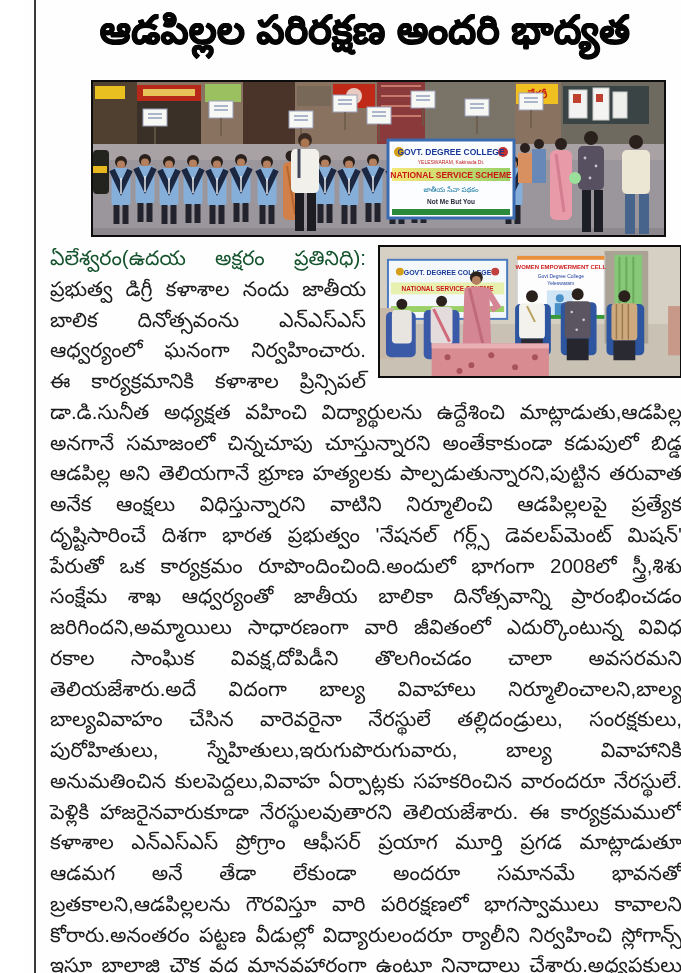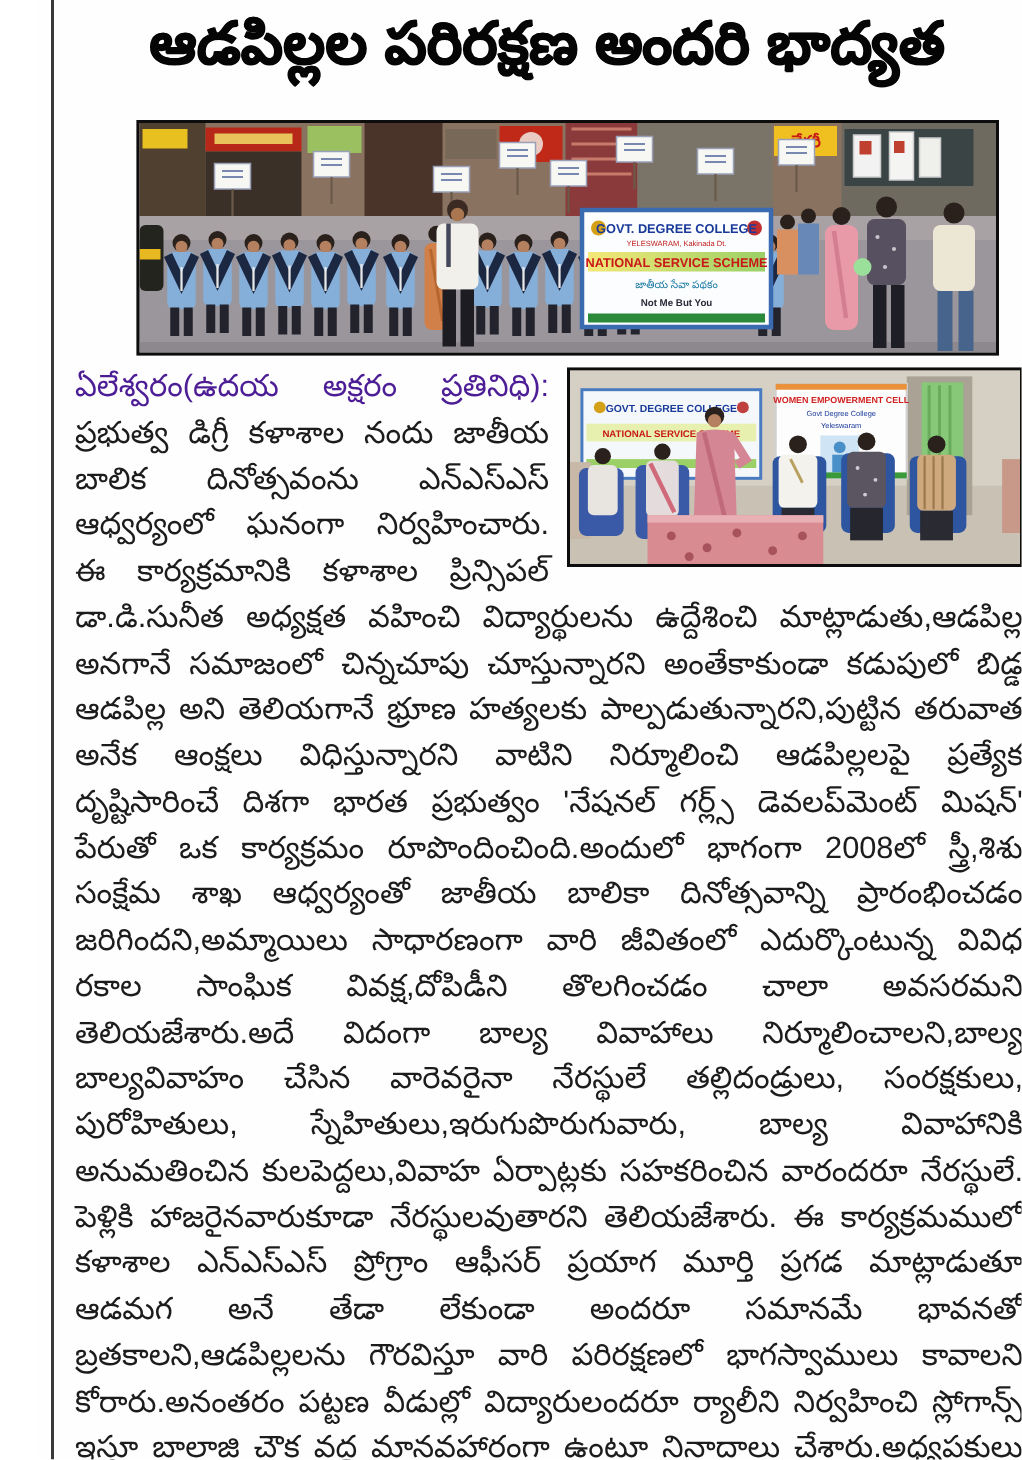--- a/index.html
+++ b/index.html
@@ -19,21 +19,21 @@
   .photo-main { position:absolute; left:66px; top:80px; width:575px; height:157px;
                 border:2px solid #0d0d0d; background:#9b969b; }
   .photo-main svg { display:block; width:100%; height:100%; }
 
   .article { position:absolute; left:25px; top:243px; width:632px; }
   .photo-inset { float:right; width:304px; height:133px; margin:2px 0 8px 12px;
                  border:2px solid #0d0d0d; background:#c9c2b4; }
   .photo-inset svg { display:block; width:100%; height:100%; }
   .bodytext { font-size:20.5px; line-height:30.75px; color:#1c1c1c;
               text-align:justify; text-justify:inter-word; word-spacing:2px; }
-  .dateline { color:#4c1d95; }
+  .dateline { color:#14532d; }
 
   svg text { font-family:"Liberation Sans","DejaVu Sans",sans-serif; }
 </style>
 </head>
 <body>
 
 <div class="page">
 
   <div class="rule-v rule-left"></div>
   <div class="rule-v rule-right"></div>

